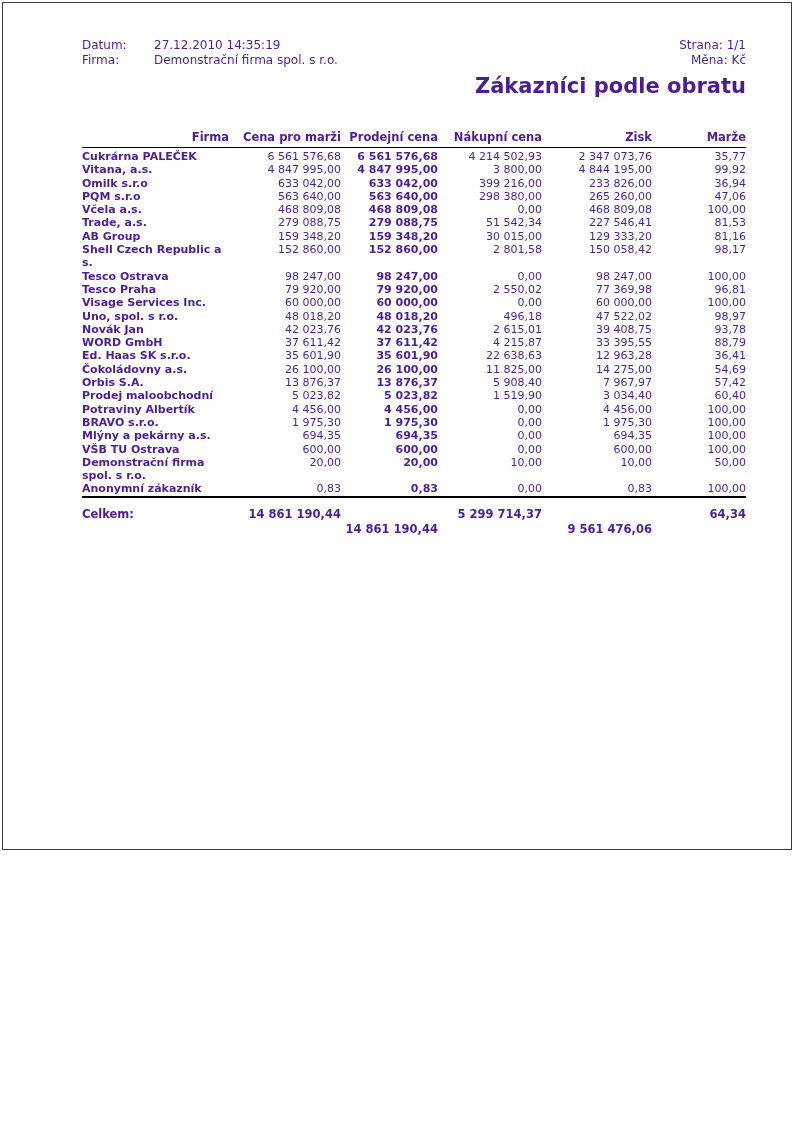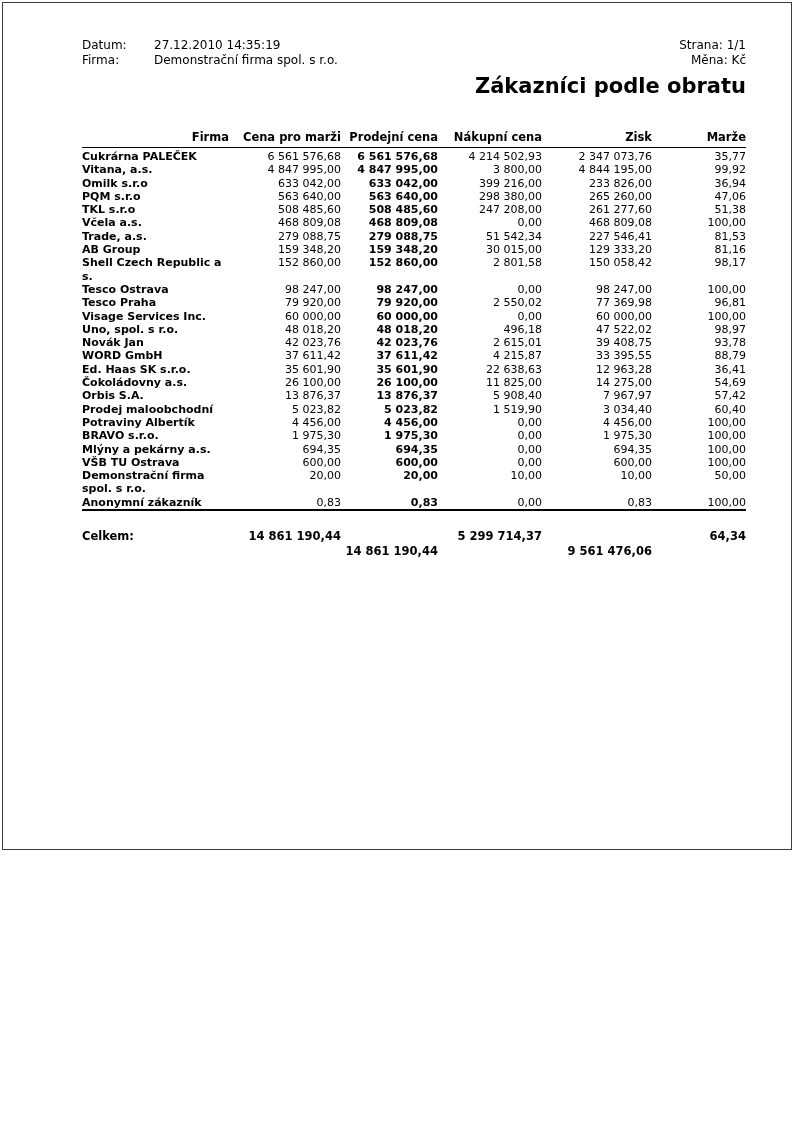--- a/index.html
+++ b/index.html
@@ -6,21 +6,21 @@
     margin: 0;
     padding: 0;
     background: #ffffff;
   }
   .page {
     position: relative;
     width: 794px;
     height: 852px;
     background: #ffffff;
     font-family: "DejaVu Sans", "Liberation Sans", sans-serif;
-    color: #000000;
+    color: #4c1d95;
     overflow: hidden;
   }
   .page-border {
     position: absolute;
     left: 2px; top: 2px; right: 2px; bottom: 2px;
     border: 1px solid #3c3c3c;
     pointer-events: none;
   }
   .content {
     position: absolute;
@@ -87,21 +87,21 @@
   table.report tbody tr:first-child td { padding-top: 2px; }
   table.report td:first-child {
     text-align: left;
     font-weight: bold;
     white-space: normal;
     padding-right: 6px;
   }
   table.report td:nth-child(3) { font-weight: bold; }
   table.report tbody.totals tr.t1 td {
     border-top: 2px solid #000000;
-    padding-top: 19px;
+    padding-top: 10px;
     font-weight: bold;
     font-size: 11.5px;
     margin-left: 12px;
   }
   table.report tbody.totals tr.t2 td {
     padding-top: 2px;
     font-weight: bold;
     font-size: 11.5px;
   }
 </style>
@@ -171,28 +171,20 @@
           </tr>
           <tr>
             <td>PQM s.r.o</td>
             <td>563 640,00</td>
             <td>563 640,00</td>
             <td>298 380,00</td>
             <td>265 260,00</td>
             <td>47,06</td>
           </tr>
           <tr>
-            <td>TKL s.r.o</td>
-            <td>508 485,60</td>
-            <td>508 485,60</td>
-            <td>247 208,00</td>
-            <td>261 277,60</td>
-            <td>51,38</td>
-          </tr>
-          <tr>
             <td>Včela a.s.</td>
             <td>468 809,08</td>
             <td>468 809,08</td>
             <td>0,00</td>
             <td>468 809,08</td>
             <td>100,00</td>
           </tr>
           <tr>
             <td>Trade, a.s.</td>
             <td>279 088,75</td>

